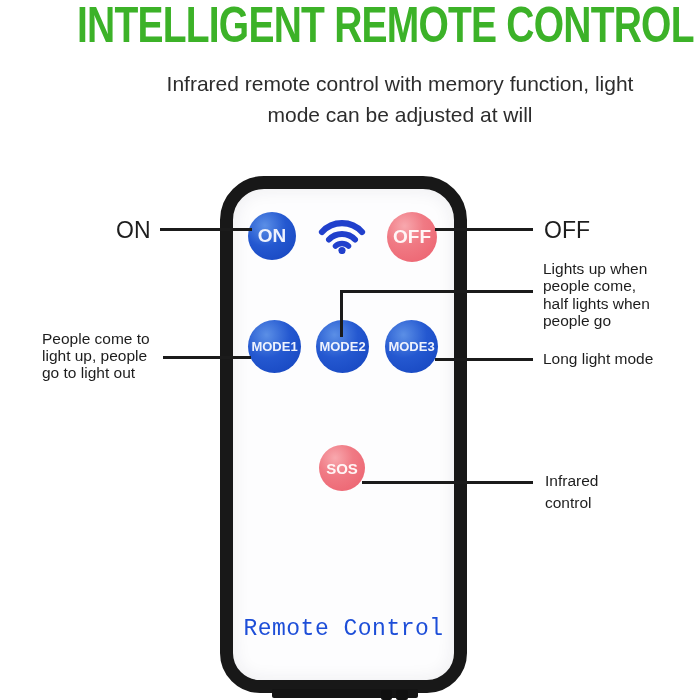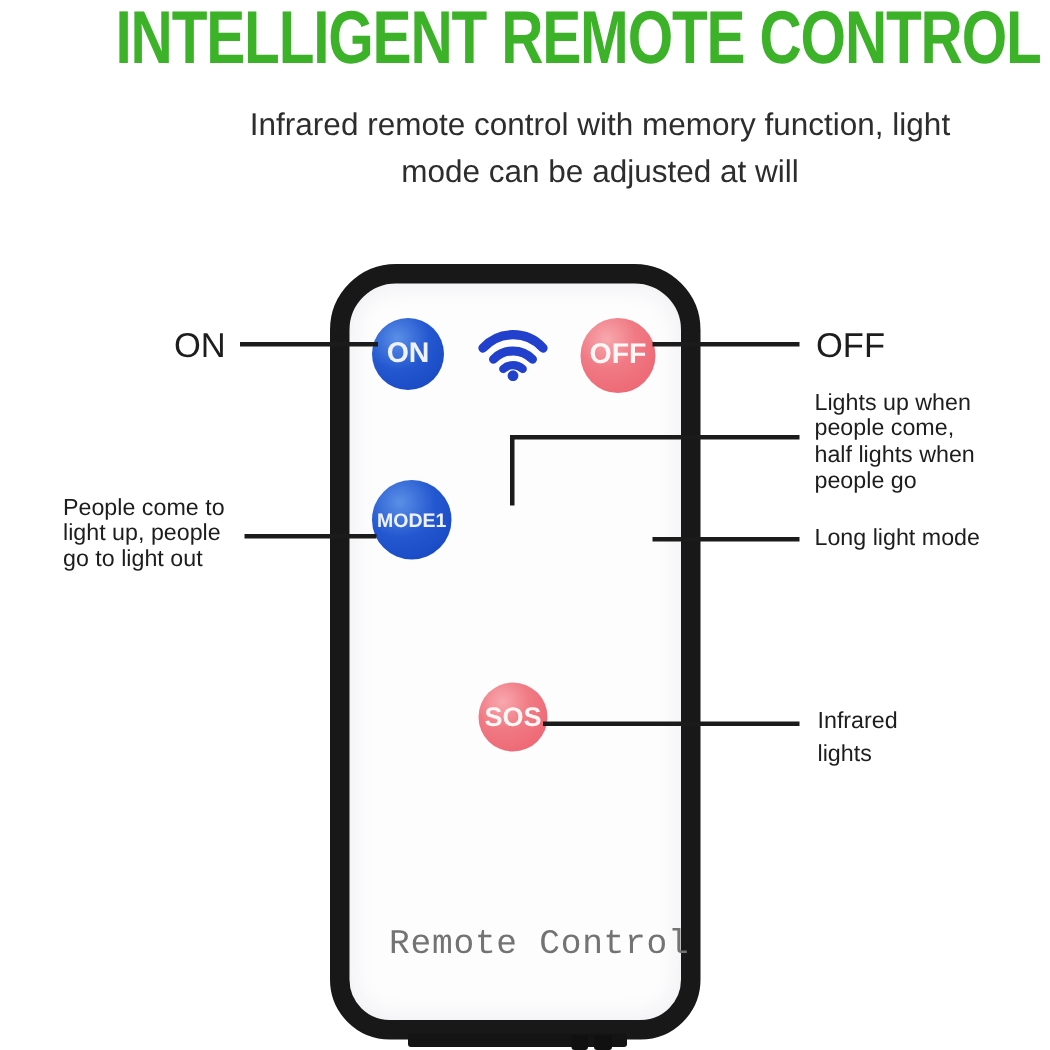--- a/index.html
+++ b/index.html
@@ -39,27 +39,27 @@
     color:#eef2fd;font-weight:bold;letter-spacing:0px;
   }
   .btn-blue{background:radial-gradient(circle at 35% 28%, #5b8fe6 0%, #2458d0 45%, #1443bd 100%);}
   .btn-red{background:radial-gradient(circle at 35% 28%, #f8a8ae 0%, #f07a84 40%, #ec5f6d 100%);color:#fff6f6;}
   .btn-on {left:248px;top:212px;width:48px;height:48px;font-size:19px;}
   .btn-off{left:387px;top:212px;width:50px;height:50px;font-size:19px;}
   .btn-mode{width:53px;height:53px;top:320px;font-size:13px;}
   .btn-mode1{left:248px;}
   .btn-mode2{left:316px;}
   .btn-mode3{left:385px;}
-  .btn-sos{left:319px;top:455px;width:46px;height:46px;font-size:18px;}
+  .btn-sos{left:319px;top:445px;width:46px;height:46px;font-size:15px;}
   .wifi{position:absolute;left:318px;top:218px;width:48px;height:36px;}
   
   .remote-brand{
-    position:absolute;left:236px;top:616px;width:247px;text-align:center;
+    position:absolute;left:220px;top:616px;width:247px;text-align:center;
     font-family:"Liberation Mono",monospace;font-size:23px;letter-spacing:0.5px;
-    color:#737373;
+    color:#1d4ed8;
   }
   
   .hline{position:absolute;height:3px;background:#1b1b1b;}
   .vline{position:absolute;width:3px;background:#1b1b1b;}
   .line-on   {left:160px;top:228px;width:92px;}
   .line-off  {left:435px;top:228px;width:98px;}
   .line-elbow-h{left:340px;top:290px;width:193px;}
   .line-elbow-v{left:340px;top:290px;height:47px;}
   .line-mode1{left:163px;top:356px;width:88px;}
   .line-mode3{left:435px;top:358px;width:98px;}
@@ -96,20 +96,22 @@
       <path d="M4 14 A 27 27 0 0 1 44 14" stroke-width="6.2"></path>
       <path d="M11 21.5 A 18 18 0 0 1 37 21.5" stroke-width="6"></path>
       <path d="M17.5 28 A 9.5 9.5 0 0 1 30.5 28" stroke-width="5.5"></path>
     </g>
     <circle cx="24" cy="32.5" r="3.6" fill="#2140cc"></circle>
   </svg>
 
   <div class="btn-circle btn-red btn-off">OFF</div>
 
   <div class="btn-circle btn-blue btn-mode btn-mode1">MODE1</div>
+  <div class="btn-circle btn-blue btn-mode btn-mode2">MODE2</div>
+  <div class="btn-circle btn-blue btn-mode btn-mode3">MODE3</div>
 
   <div class="btn-circle btn-red btn-sos">SOS</div>
 
   <div class="remote-brand">Remote Control</div>
 
   <div class="hline line-on"></div>
   <div class="hline line-off"></div>
   <div class="hline line-elbow-h"></div>
   <div class="vline line-elbow-v"></div>
   <div class="hline line-mode1"></div>
@@ -129,16 +131,16 @@
     <div>Lights up when</div>
     <div>people come,</div>
     <div>half lights when</div>
     <div>people go</div>
   </div>
 
   <div class="note note-long">Long light mode</div>
 
   <div class="note note-emergency">
     <div>Infrared</div>
-    <div>lights</div>
+    <div>control</div>
   </div>
 
 </div>
 
 </body></html>

